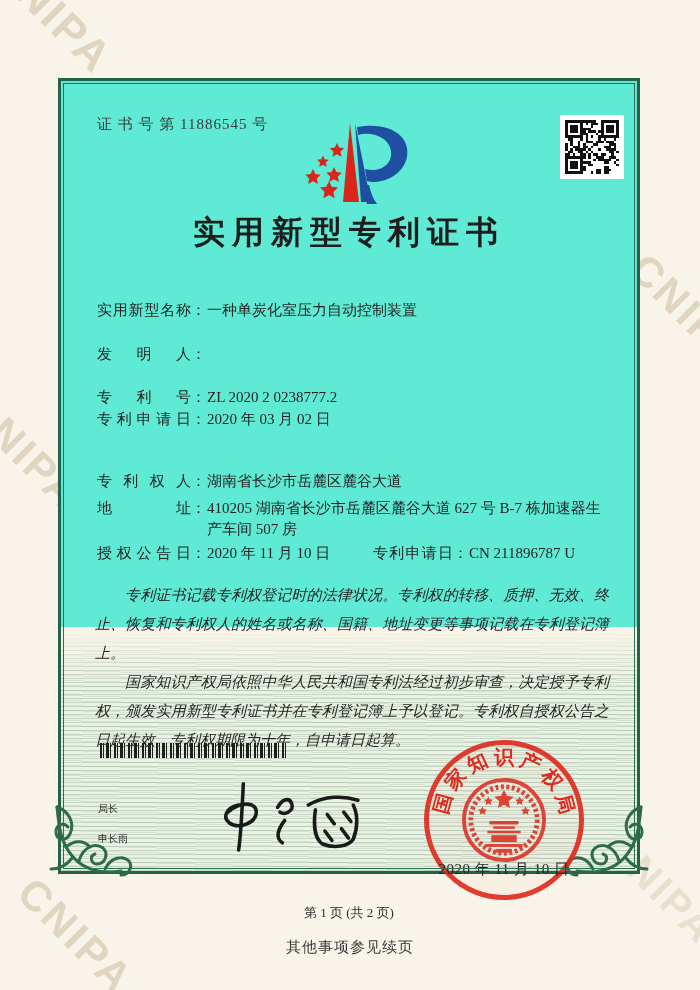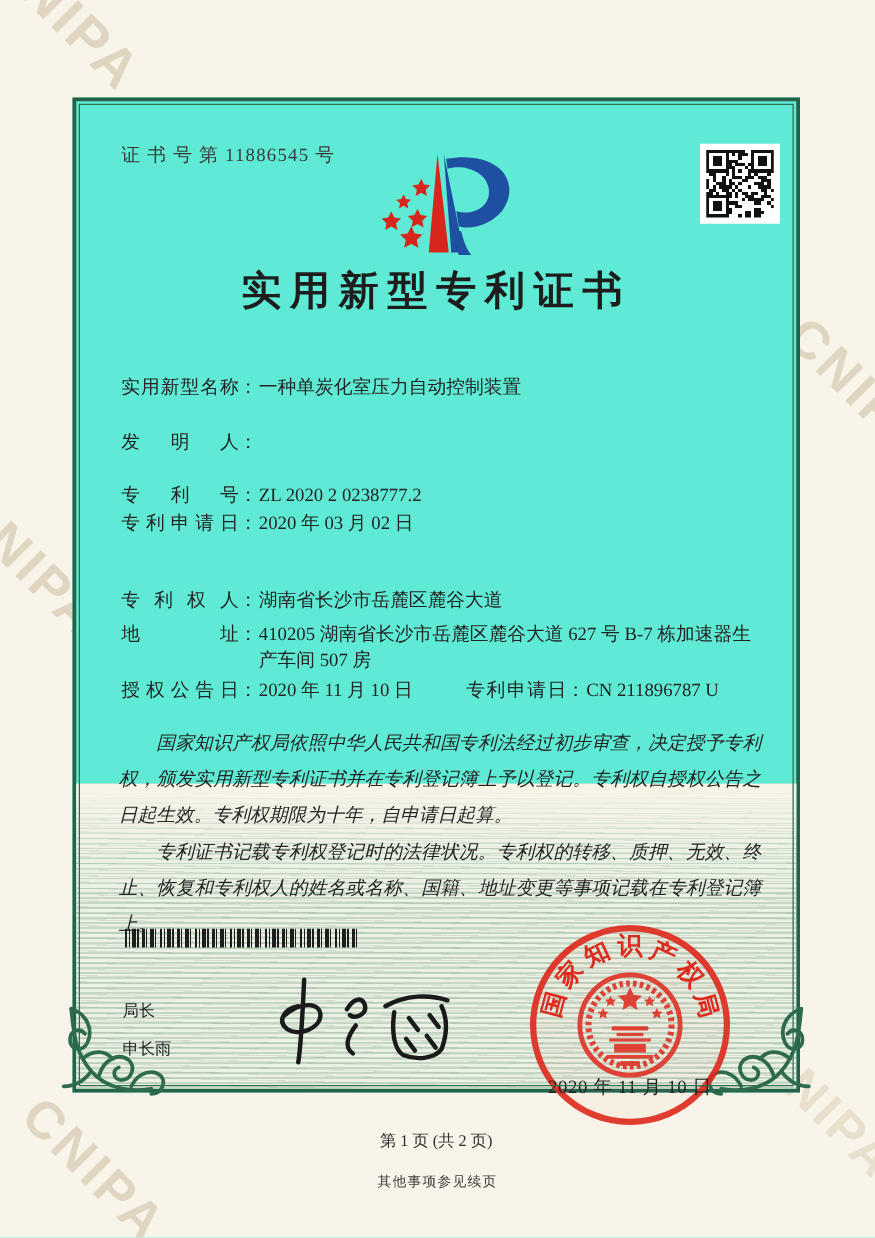--- a/index.html
+++ b/index.html
@@ -61,40 +61,40 @@
   
   .barcode{
     position:absolute; left:39px; top:662px; width:188px; height:15px;
     background:repeating-linear-gradient(90deg,
       #1e1e1e 0 2px, transparent 2px 3px,
       #1e1e1e 3px 4px, transparent 4px 6px,
       #1e1e1e 6px 9px, transparent 9px 10px,
       #1e1e1e 10px 11px, transparent 11px 14px);
   }
   .sig-block{ position:absolute; left:37px; top:713px; font-family:"Liberation Sans",sans-serif;
-              font-size:13px; color:#222; line-height:30px;}
+              font-size:10px; color:#222; line-height:30px;}
   .sig-svg{ position:absolute; left:148px; top:698px; }
   .seal{
     position:absolute; left:363px; top:659px; width:160px; height:160px;
     border-radius:50%; border:5px solid rgba(221,43,31,0.92); box-sizing:border-box;
     display:flex; align-items:center; justify-content:center;
     background:rgba(255,80,60,0.03);
   }
   .sealchar{
     position:absolute; left:50%; top:50%; font-size:20px; font-weight:bold;
     color:#dd2b1f; font-family:"Liberation Serif",serif;
   }
   .seal-date{
     position:absolute; left:363px; top:779px; width:160px; text-align:center;
     font-size:15px; color:#1f1f1f; letter-spacing:0.5px;
   }
   .page-footer{ position:absolute; left:0; top:823px; width:100%; text-align:center;
                 font-size:13px; color:#2e2e2e;}
   .cont-note{ position:absolute; left:0; top:938px; width:100%; text-align:center;
-              font-size:11px; color:#3a3a3a; letter-spacing:1px;}
+              font-size:15px; color:#3a3a3a; letter-spacing:1px;}
   .ornament{ position:absolute; line-height:0;}
   .ornament.bl{ left:-14px; bottom:-10px;}
   .ornament.br{ right:-14px; bottom:-10px; transform:scaleX(-1);}
 </style>
 </head>
 <body>
 
 <div class="page">
 
   <span class="wm" style="left:-22px; top:-12px; font-size:44px;">CNIPA</span>
@@ -427,22 +427,22 @@
       <span class="fcolon">：</span>
       <span class="fvalue" style="flex:0 0 150px">2020 年 11 月 10 日</span>
       <span class="fgroup2">
         <span class="flabel small">专利申请日</span>
         <span class="fcolon">：</span>
         <span class="fvalue">CN 211896787 U</span>
       </span>
     </div>
 
     <div class="paras">
+      <p>专利证书记载专利权登记时的法律状况。专利权的转移、质押、无效、终止、恢复和专利权人的姓名或名称、国籍、地址变更等事项记载在专利登记簿上。</p>
       <p>国家知识产权局依照中华人民共和国专利法经过初步审查，决定授予专利权，颁发实用新型专利证书并在专利登记簿上予以登记。专利权自授权公告之日起生效。专利权期限为十年，自申请日起算。</p>
-      <p>专利证书记载专利权登记时的法律状况。专利权的转移、质押、无效、终止、恢复和专利权人的姓名或名称、国籍、地址变更等事项记载在专利登记簿上。</p>
     </div>
 
     <div class="barcode"></div>
 
     <div class="sig-block">
       <div>局长</div>
       <div>申长雨</div>
     </div>
     <span class="sig-svg">
       <svg width="175" height="78" viewBox="0 0 140 66">

